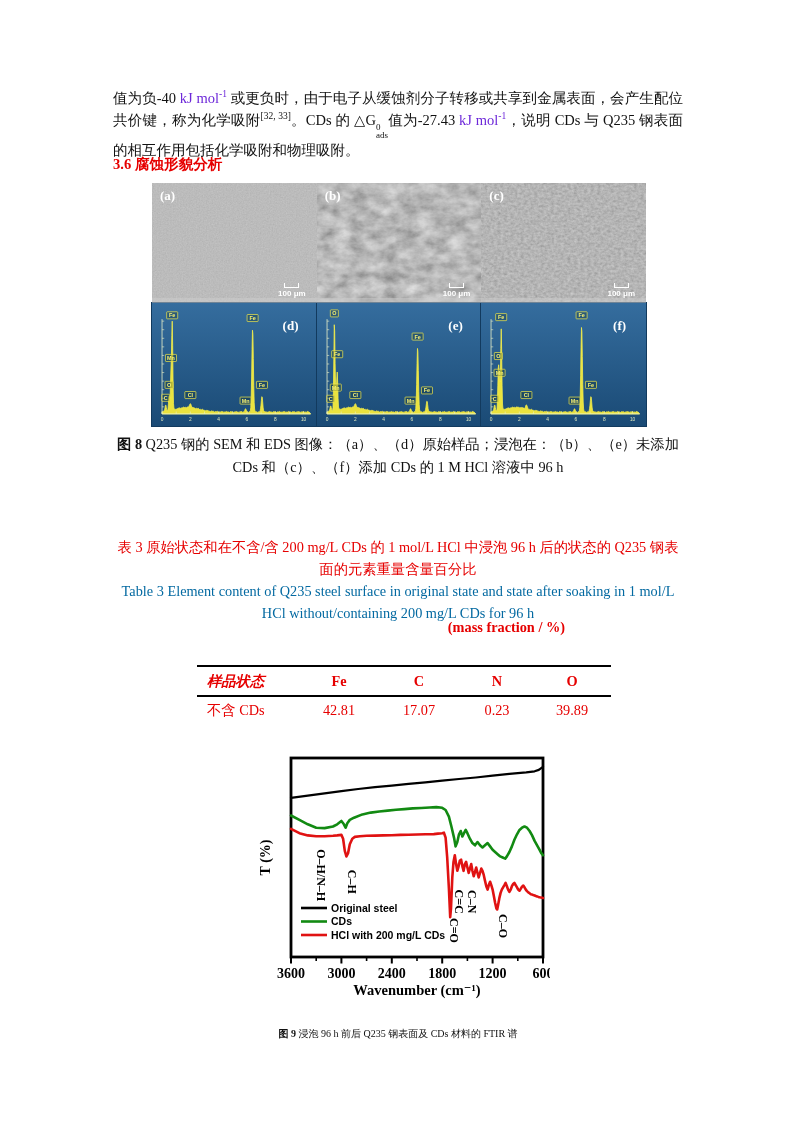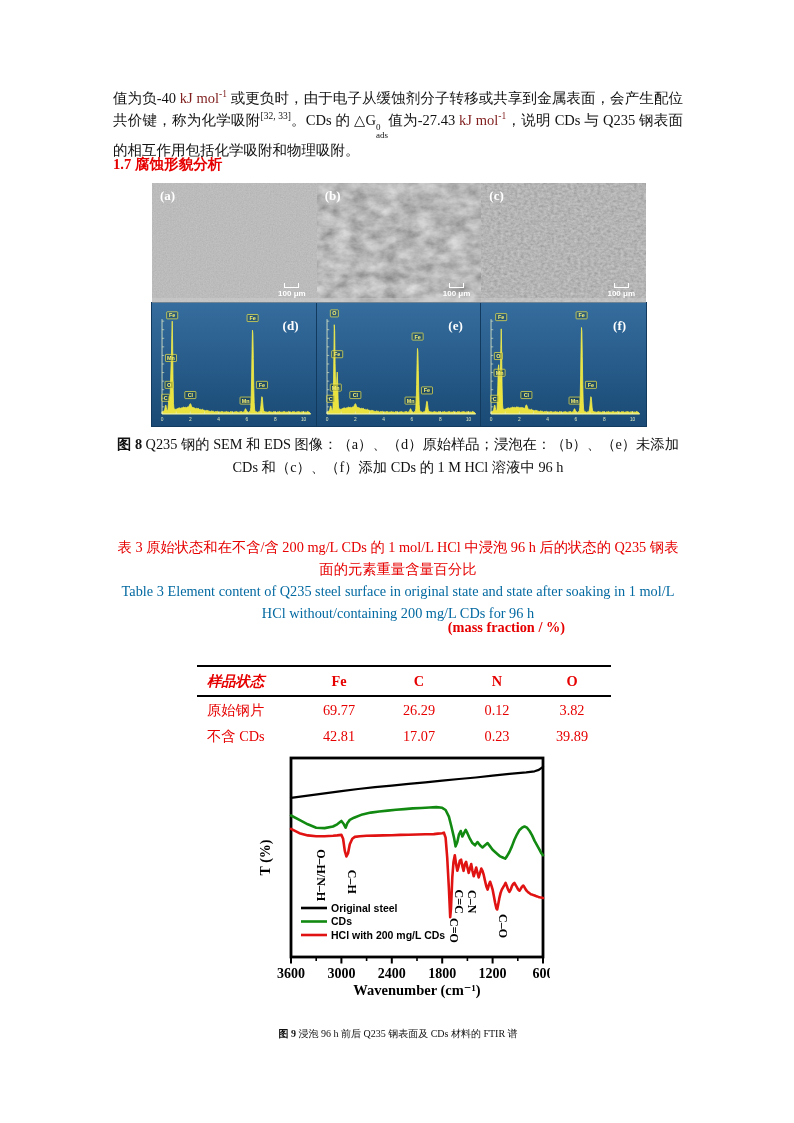--- a/index.html
+++ b/index.html
@@ -1,19 +1,19 @@
 <!DOCTYPE html>
 <html><head>
 <meta charset="utf-8">
 <style>
   html,body{margin:0;padding:0;background:#e8e8e8;}
   #page{position:relative;width:794px;height:1123px;background:#ffffff;margin:0 auto;
         font-family:"Liberation Serif","DejaVu Serif",serif;color:#111;overflow:hidden;}
   .abs{position:absolute;}
-  .red{color:#7f1d1d;font-family:Liberation Serif, serif;}
+  .red{color:#6d28d9;font-family:Liberation Serif, serif;}
   sup{font-size:9.5px;line-height:0;}
   .supsub{display:inline-flex;flex-direction:column;align-items:flex-start;vertical-align:-5px;
           font-size:9px;line-height:8px;}
   .para{left:113px;top:87px;width:570px;font-size:14.5px;line-height:22px;text-align:justify;}
   .heading{left:113px;top:155px;font-size:14.6px;font-weight:bold;color:#e60000;}
   .fig8{left:152px;top:183px;width:494px;height:243px;}
   .sem-row{display:flex;height:120px;position:relative;}
   .sem-panel{position:relative;flex:1;overflow:hidden;background:#7b7b7b;}
   .sem-svg{position:absolute;left:0;top:0;width:100%;height:100%;}
   .sem-label{position:absolute;left:8px;top:5px;color:#fff;font-weight:bold;font-size:13px;z-index:2;}
@@ -42,21 +42,21 @@
 
 <div id="page">
 
   <div class="abs para">
     <span>值为负-40 </span><span class="red"><span>kJ mol</span><sup>-1</sup></span><span> 或更负时，由于电子从缓蚀剂分子转移或共享到金属表面，会产生配位共价键，称为化学吸附</span><sup>[32, 33]</sup><span>。CDs 的 </span><span><span>△G</span><span class="supsub">
           <span>0</span>
           <span>ads</span>
         </span></span><span>值为-27.43 </span><span class="red"><span>kJ mol</span><sup>-1</sup></span><span>，说明 CDs 与 Q235 钢表面的相互作用包括化学吸附和物理吸附。</span>
   </div>
 
-  <div class="abs heading">1.7 腐蚀形貌分析</div>
+  <div class="abs heading">3.6 腐蚀形貌分析</div>
 
   <div class="abs fig8">
     <div class="sem-row">
       <div class="sem-panel">
         <svg class="sem-svg" xmlns="http://www.w3.org/2000/svg">
           <defs>
               <filter id="ta" x="0%" y="0%" width="100%" height="100%">
             <feTurbulence type="fractalNoise" baseFrequency="0.7" numOctaves="2" seed="7"></feTurbulence>
             <feColorMatrix type="saturate" values="0"></feColorMatrix>
             <feComponentTransfer>
@@ -299,27 +299,20 @@
       <tr>
         <th class="rowhead">样品状态</th>
         <th>Fe</th>
         <th>C</th>
         <th>N</th>
         <th>O</th>
       </tr>
     </thead>
     <tbody>
         <tr>
-          <td style="text-align: left; padding-left: 10px;">原始钢片</td>
-          <td>69.77</td>
-          <td>26.29</td>
-          <td>0.12</td>
-          <td>3.82</td>
-        </tr>
-        <tr>
           <td style="text-align: left; padding-left: 10px;">不含 CDs</td>
           <td>42.81</td>
           <td>17.07</td>
           <td>0.23</td>
           <td>39.89</td>
         </tr>
       </tbody>
   </table>
 
   <svg class="abs ftir" viewBox="0 0 293 248" xmlns="http://www.w3.org/2000/svg">

